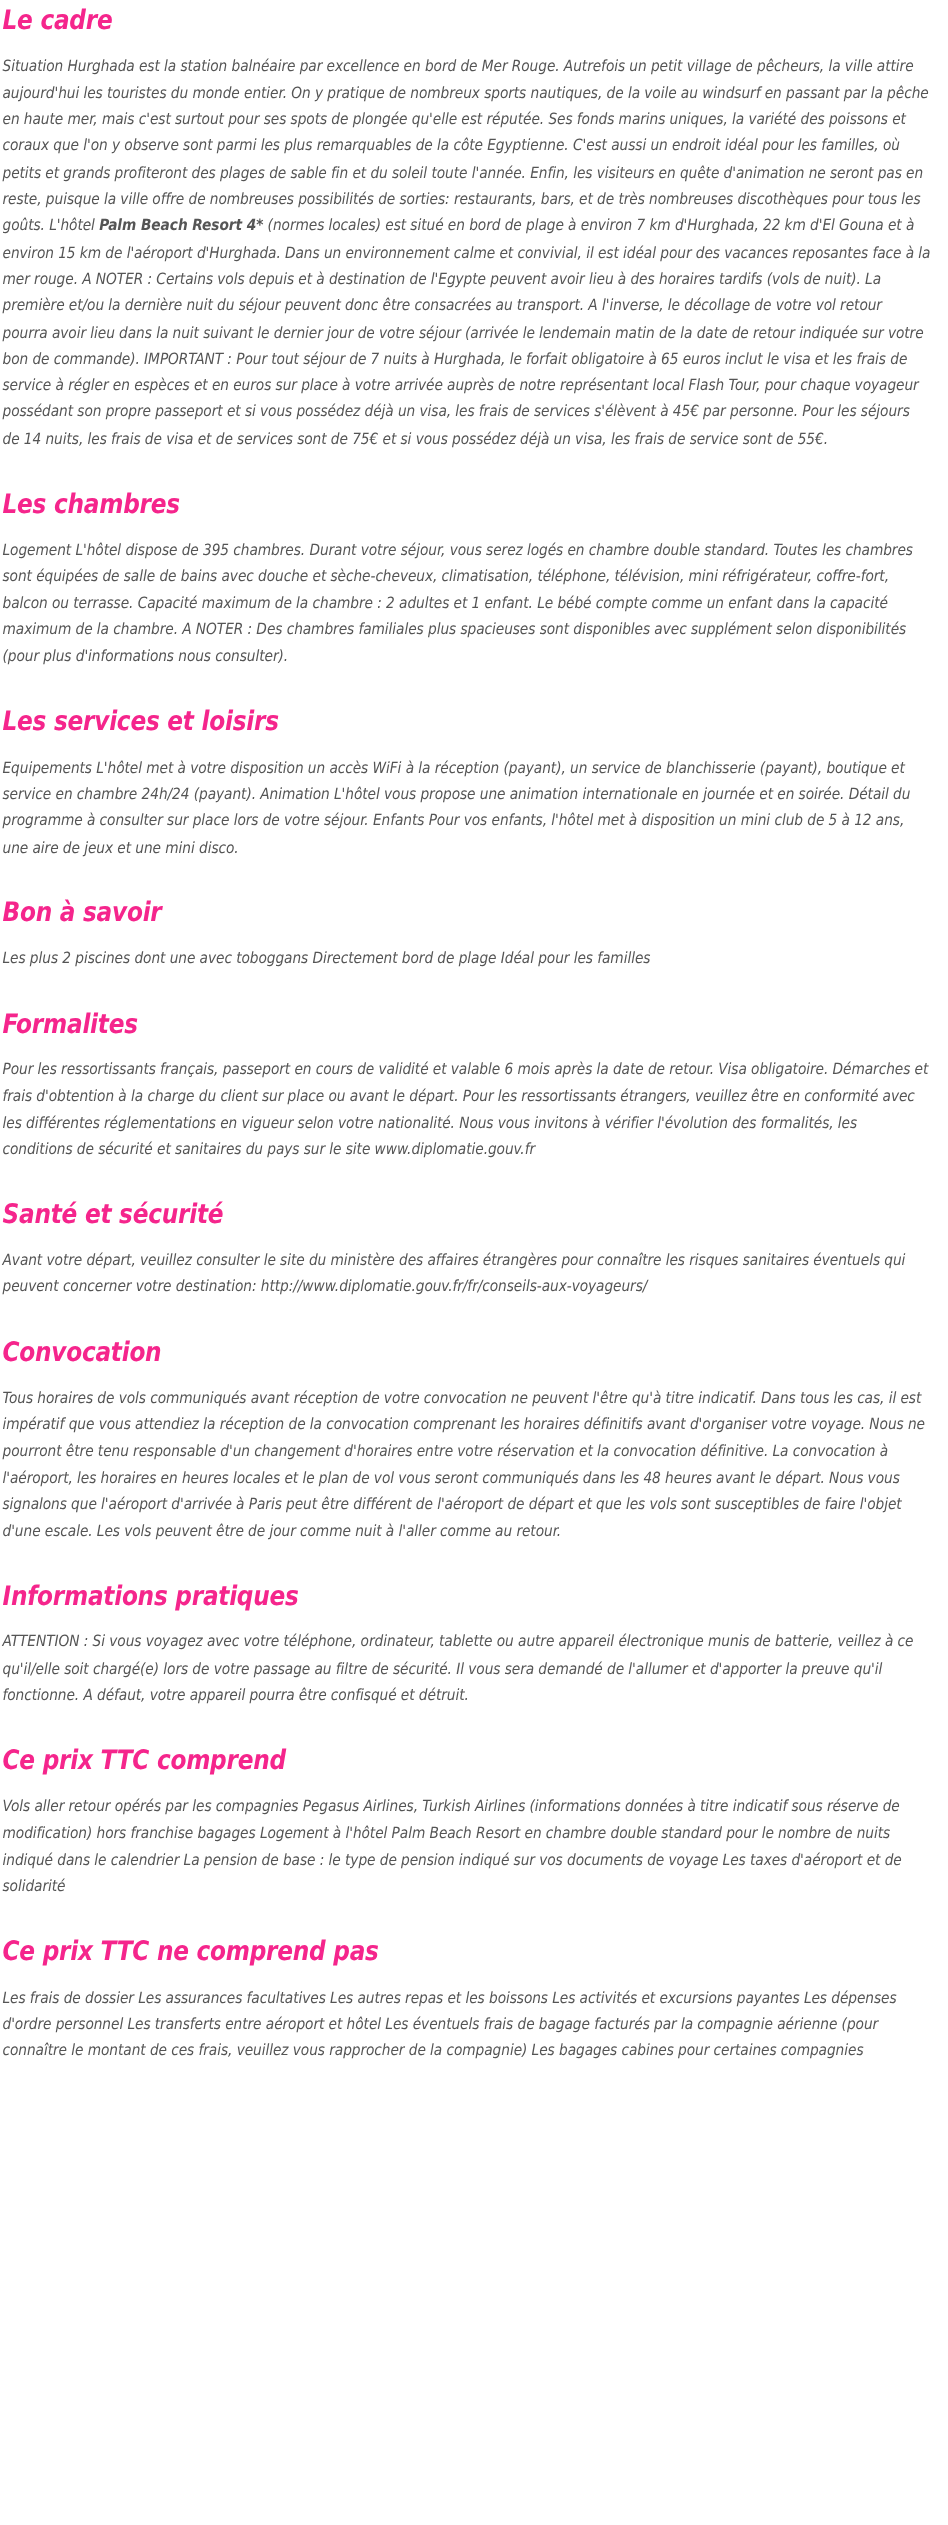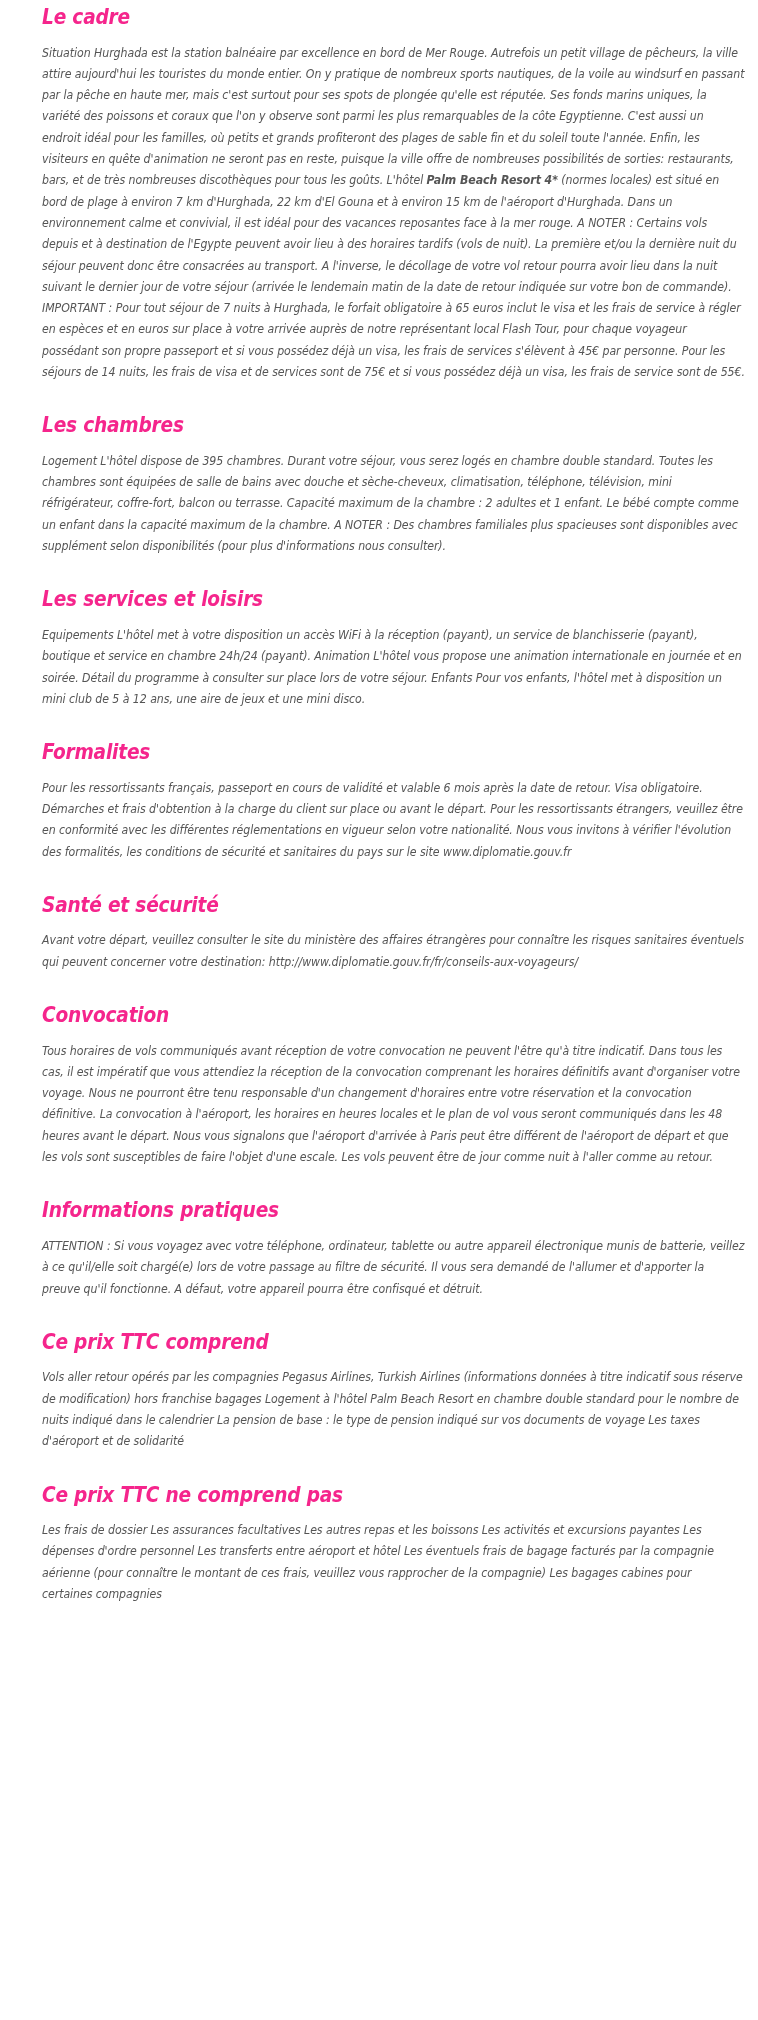--- a/index.html
+++ b/index.html
@@ -47,21 +47,20 @@
     color: #555555;
     margin: 0;
     padding: 0;
     text-align: left;
     letter-spacing: -0.05px;
     transform: scaleX(0.985);
     transform-origin: left top;
   }
   .section {
     margin-bottom: 32px;
-    margin-left: 40px;
   }
   b, strong {
     font-weight: bold;
   }
   
   .section:first-child h2.section-title {
     margin-top: 6px;
   }
 </style>
 </head>
@@ -73,20 +72,24 @@
         <h2 class="section-title">Le cadre</h2>
         <p class="body-text">Situation Hurghada est la station balnéaire par excellence en bord de Mer Rouge. Autrefois un petit village de pêcheurs, la ville attire aujourd'hui les touristes du monde entier. On y pratique de nombreux sports nautiques, de la voile au windsurf en passant par la pêche en haute mer, mais c'est surtout pour ses spots de plongée qu'elle est réputée. Ses fonds marins uniques, la variété des poissons et coraux que l'on y observe sont parmi les plus remarquables de la côte Egyptienne. C'est aussi un endroit idéal pour les familles, où petits et grands profiteront des plages de sable fin et du soleil toute l'année. Enfin, les visiteurs en quête d'animation ne seront pas en reste, puisque la ville offre de nombreuses possibilités de sorties: restaurants, bars, et de très nombreuses discothèques pour tous les goûts. L'hôtel <b>Palm Beach Resort 4*</b> (normes locales) est situé en bord de plage à environ 7 km d'Hurghada, 22 km d'El Gouna et à environ 15 km de l'aéroport d'Hurghada. Dans un environnement calme et convivial, il est idéal pour des vacances reposantes face à la mer rouge. A NOTER : Certains vols depuis et à destination de l'Egypte peuvent avoir lieu à des horaires tardifs (vols de nuit). La première et/ou la dernière nuit du séjour peuvent donc être consacrées au transport. A l'inverse, le décollage de votre vol retour pourra avoir lieu dans la nuit suivant le dernier jour de votre séjour (arrivée le lendemain matin de la date de retour indiquée sur votre bon de commande). IMPORTANT : Pour tout séjour de 7 nuits à Hurghada, le forfait obligatoire à 65 euros inclut le visa et les frais de service à régler en espèces et en euros sur place à votre arrivée auprès de notre représentant local Flash Tour, pour chaque voyageur possédant son propre passeport et si vous possédez déjà un visa, les frais de services s'élèvent à 45€ par personne. Pour les séjours de 14 nuits, les frais de visa et de services sont de 75€ et si vous possédez déjà un visa, les frais de service sont de 55€.</p>
       </div>
       <div class="section">
         <h2 class="section-title">Les chambres</h2>
         <p class="body-text">Logement L'hôtel dispose de 395 chambres. Durant votre séjour, vous serez logés en chambre double standard. Toutes les chambres sont équipées de salle de bains avec douche et sèche-cheveux, climatisation, téléphone, télévision, mini réfrigérateur, coffre-fort, balcon ou terrasse. Capacité maximum de la chambre : 2 adultes et 1 enfant. Le bébé compte comme un enfant dans la capacité maximum de la chambre. A NOTER : Des chambres familiales plus spacieuses sont disponibles avec supplément selon disponibilités (pour plus d'informations nous consulter).</p>
       </div>
       <div class="section">
         <h2 class="section-title">Les services et loisirs</h2>
         <p class="body-text">Equipements L'hôtel met à votre disposition un accès WiFi à la réception (payant), un service de blanchisserie (payant), boutique et service en chambre 24h/24 (payant). Animation L'hôtel vous propose une animation internationale en journée et en soirée. Détail du programme à consulter sur place lors de votre séjour. Enfants Pour vos enfants, l'hôtel met à disposition un mini club de 5 à 12 ans, une aire de jeux et une mini disco.</p>
+      </div>
+      <div class="section">
+        <h2 class="section-title">Bon à savoir</h2>
+        <p class="body-text">Les plus 2 piscines dont une avec toboggans Directement bord de plage Idéal pour les familles</p>
       </div>
       <div class="section">
         <h2 class="section-title">Formalites</h2>
         <p class="body-text">Pour les ressortissants français, passeport en cours de validité et valable 6 mois après la date de retour. Visa obligatoire. Démarches et frais d'obtention à la charge du client sur place ou avant le départ. Pour les ressortissants étrangers, veuillez être en conformité avec les différentes réglementations en vigueur selon votre nationalité. Nous vous invitons à vérifier l'évolution des formalités, les conditions de sécurité et sanitaires du pays sur le site www.diplomatie.gouv.fr</p>
       </div>
       <div class="section">
         <h2 class="section-title">Santé et sécurité</h2>
         <p class="body-text">Avant votre départ, veuillez consulter le site du ministère des affaires étrangères pour connaître les risques sanitaires éventuels qui peuvent concerner votre destination: http://www.diplomatie.gouv.fr/fr/conseils-aux-voyageurs/</p>
       </div>
       <div class="section">

